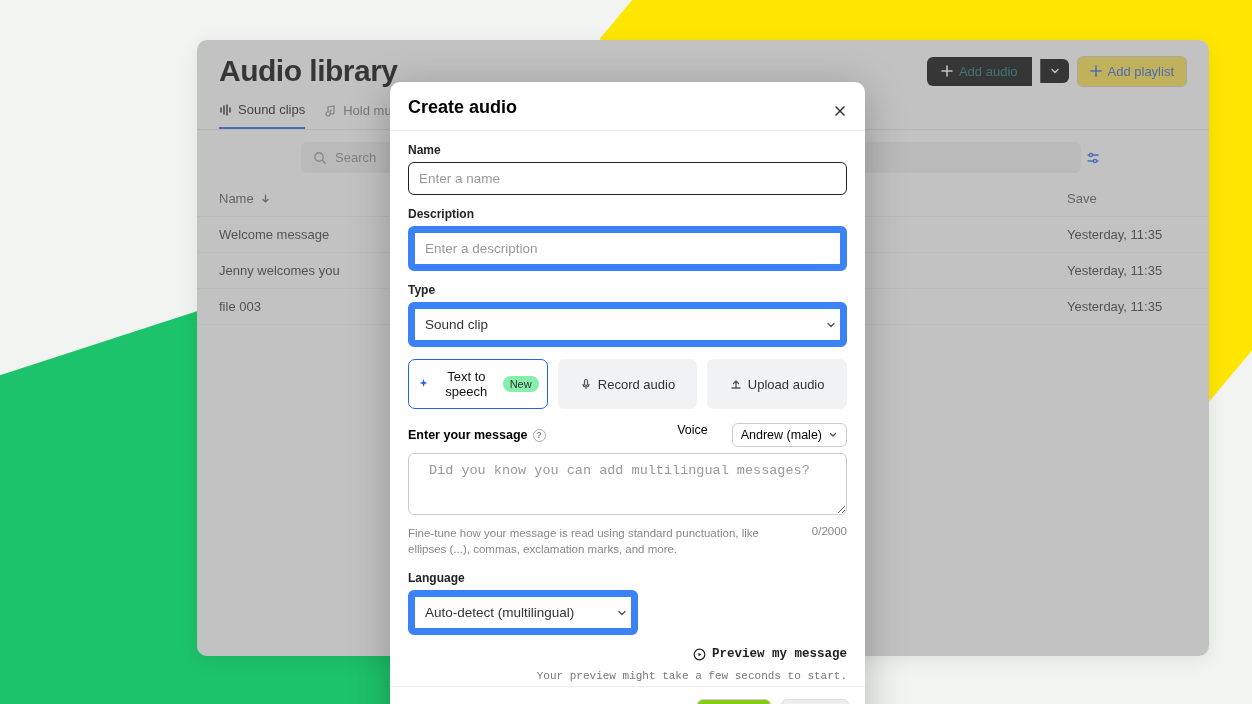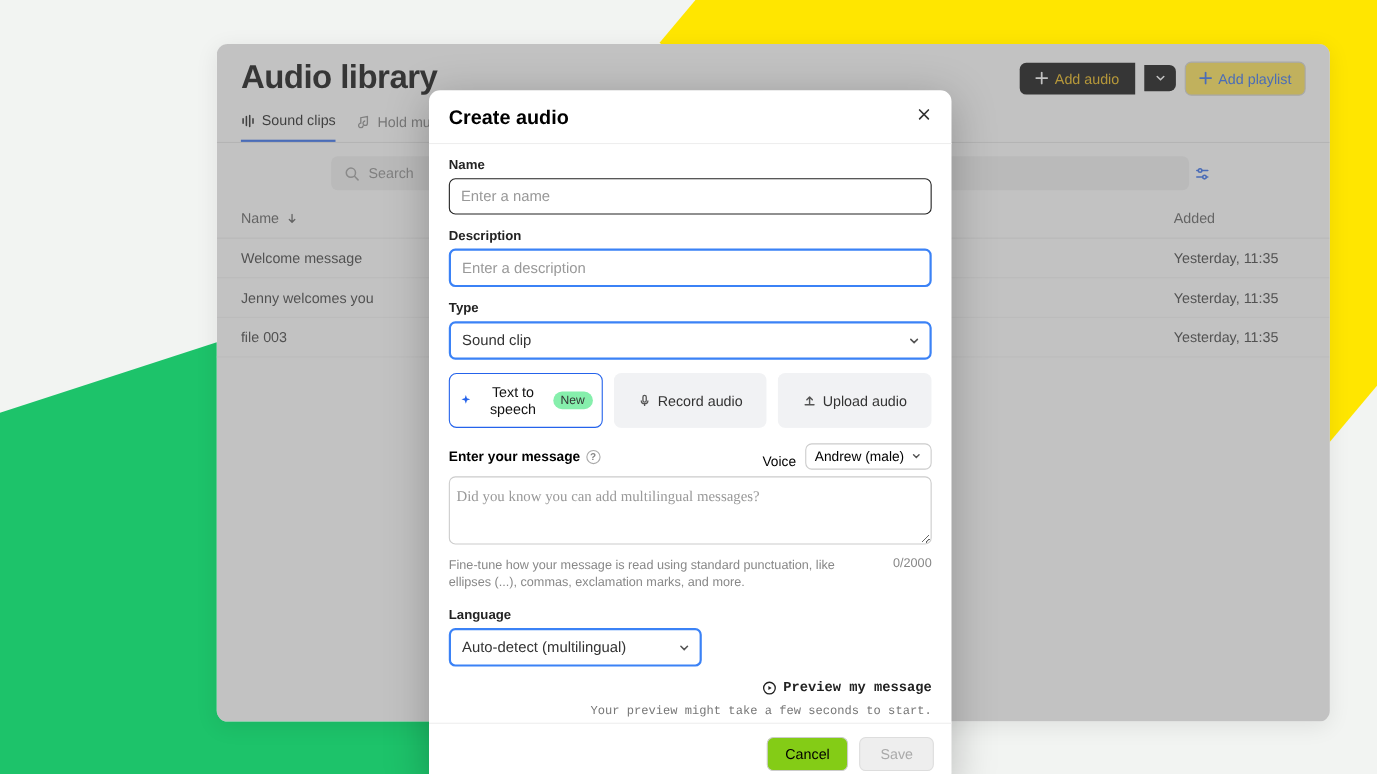--- a/index.html
+++ b/index.html
@@ -45,21 +45,21 @@
   }
 
   .header {
     display:flex; align-items:center; justify-content:space-between;
     padding: 14px 22px 4px 22px;
   }
   .title { font-size: 30px; font-weight: 700; letter-spacing:-0.5px;}
   .header-actions { display:flex; align-items:center; gap:8px; }
 
   .btn-black {
-    background:#000; color:#eab308; border:none; border-radius:6px 0 0 6px;
+    background:#000; color:#0f766e; border:none; border-radius:6px 0 0 6px;
     padding:7px 14px; font-size:13px; display:flex; align-items:center; gap:6px;
   }
   .btn-black-split {
     background:#000; color:#fff; border:none; border-left:1px solid #444;
     border-radius:0 6px 6px 0; padding:7px 9px;
   }
   .btn-outline-blue {
     background:#fde047; color:#2563eb; border:1px solid #d0d0d0;
     border-radius:6px; padding:7px 12px; font-size:13px;
     display:flex; align-items:center; gap:6px;
@@ -92,58 +92,58 @@
     position:absolute;
     left: 390px; top: 82px;
     width: 475px;
     background:#fff;
     border-radius:10px;
     box-shadow: 0 8px 40px rgba(0,0,0,0.25);
     display:flex; flex-direction:column;
     z-index: 20;
   }
   .modal-head {
-    display:flex; align-items:flex-start; justify-content:space-between;
+    display:flex; align-items:flex-end; justify-content:space-between;
     padding: 15px 18px 12px 18px;
     border-bottom:1px solid #eee;
   }
   .modal-title { font-size:18px; font-weight:600; }
   .modal-close { font-size:18px; color:#333; cursor:pointer; }
 
   .modal-body { padding: 12px 18px 4px 18px; }
   .field { margin-bottom: 12px; }
   .field-label { font-size:12px; font-weight:600; color:#222; margin-bottom:5px; display:block;}
   .text-input, .select {
     width:100%; padding:8px 10px; font-size:13.5px;
-    border:2px solid #3b82f6; border-radius:6px; color:#333; background:#fff;
+    border:7px solid #3b82f6; border-radius:6px; color:#333; background:#fff;
   }
   .text-input::placeholder { color:#999; }
   .text-input.focus-ring { border:1.5px solid #222; }
   .select-wrap { position:relative; }
   .select-wrap .chev { position:absolute; right:10px; top:50%; transform:translateY(-50%); color:#555; pointer-events:none;}
 
   .creation-modes { display:flex; gap:10px; margin-bottom:14px; }
   .mode-btn {
     flex:1; display:flex; align-items:center; justify-content:center; gap:6px;
     padding:9px 8px; font-size:13px; border-radius:7px; border:1px solid transparent;
     background:#f1f2f4; color:#333;
   }
   .mode-btn.active { border:1.5px solid #2563eb; background:#fff; color:#111; }
   .badge-new { background:#86efac; color:#333; font-size:11px; padding:2px 7px; border-radius:10px; font-weight:500;}
 
   .msg-row { display:flex; align-items:center; justify-content:space-between; margin-bottom:6px;}
   .msg-label { font-size:12.5px; font-weight:600; display:flex; align-items:center; gap:5px;}
   .help-icon { width:13px;height:13px;border:1px solid #aaa;border-radius:50%;display:inline-flex;align-items:center;justify-content:center;font-size:9px;color:#888;}
-  .voice-row { display:flex; align-items:flex-end; gap:8px; font-size:12.5px;}
+  .voice-row { display:flex; align-items:flex-start; gap:24px; font-size:12.5px;}
   .voice-select { display:flex;align-items:center;gap:6px; border:1px solid #ccc; border-radius:6px; padding:4px 8px; font-size:12.5px;}
 
   .textarea {
     width:100%; min-height:62px; resize:vertical;
-    border:1px solid #ccc; border-radius:6px; padding:9px 6px;
-    font-size:13.5px; font-family:Liberation Serif, serif; color:#333;
+    border:1px solid #ccc; border-radius:6px; padding:9px 20px;
+    font-size:13.5px; font-family:Liberation Mono, monospace; color:#333;
   }
   .textarea::placeholder { color:#999; }
 
   .hint-row { display:flex; justify-content:space-between; gap:16px; margin-top:6px; margin-bottom:14px;}
   .hint { font-size:11.5px; color:#888; line-height:1.4; flex:1;}
   .counter { font-size:11.5px; color:#888; white-space:nowrap;}
 
   .lang-select-wrap { width:230px; position:relative;}
 
   .preview-row { text-align:right; margin-top:12px;font-family:Liberation Mono, monospace;}
@@ -249,21 +249,21 @@
   <div class="tbl">
     <div class="tbl-head">
       <div>
         <span>Name</span>
         <span style="display:inline-block;margin-left:4px;">
           <svg width="9" height="9" viewBox="0 0 9 9">
               <path d="M4.5 1v7M2 5.5l2.5 2.5L7 5.5" stroke="#555" stroke-width="1.2" fill="none" stroke-linecap="round"></path>
             </svg>
         </span>
       </div>
-      <div class="col-added">Added</div>
+      <div class="col-added">Save</div>
     </div>
     <div class="tbl-row">
       <div>Welcome message</div>
       <div class="col-added">Yesterday, 11:35</div>
     </div>
     <div class="tbl-row">
       <div>Jenny welcomes you</div>
       <div class="col-added">Yesterday, 11:35</div>
     </div>
     <div class="tbl-row">

